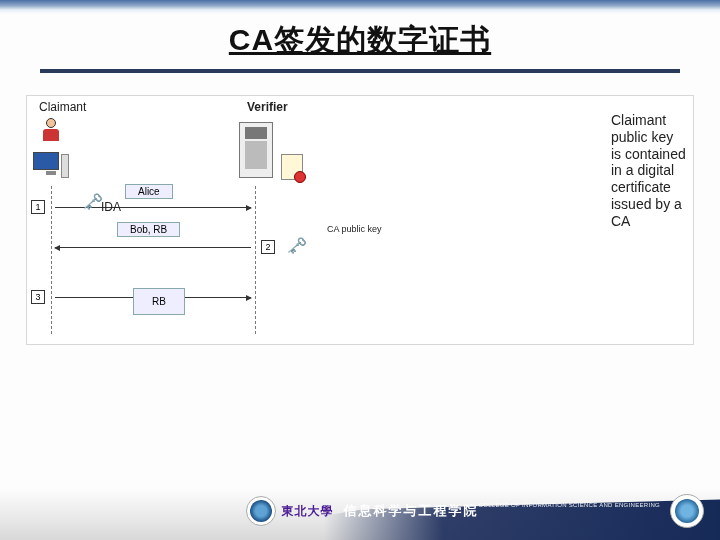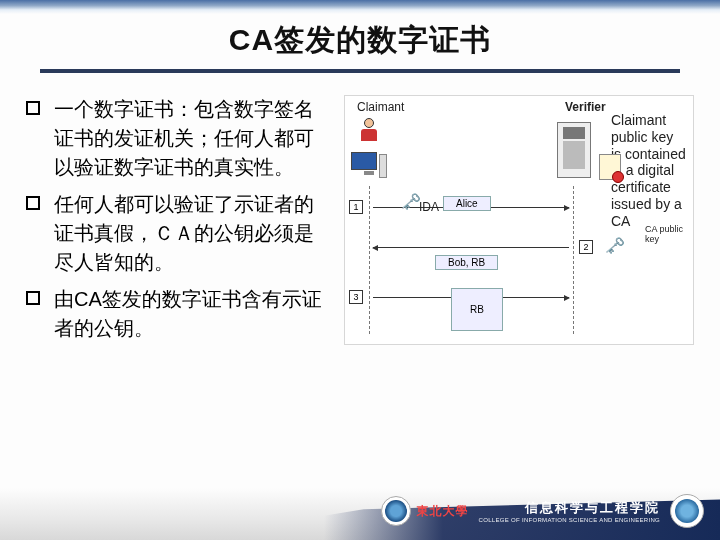--- a/index.html
+++ b/index.html
@@ -17,20 +17,21 @@
   }
   .title-wrap {
     text-align: center;
     margin-top: 6px;
   }
   .title {
     font-size: 30px;
     font-weight: 700;
     color: #111;
     letter-spacing: 1px;
+    text-decoration: underline;
   }
   .title-rule {
     margin: 8px 40px 0 40px;
     height: 4px;
     background: #2a3a5a;
   }
   .content {
     display: flex;
     padding: 22px 26px 0 26px;
     gap: 18px;
@@ -166,36 +167,36 @@
     content:""; position:absolute;
     right:0; bottom:0; left:45%;
     height:44px;
     background: linear-gradient(90deg, rgba(26,43,90,0) 0%, rgba(26,43,90,0.9) 30%, #162a58 100%);
     clip-path: polygon(0 45%, 10% 30%, 100% 8%, 100% 100%, 0 100%);
   }
   .uni-logo {
     position: relative;
     height: 34px;
     display:flex; align-items:center; gap:6px;
-    color:#ef4444;
+    color:#4c1d95;
   }
   .uni-seal-outer{
     width:30px;height:30px;border-radius:50%;
     background:#fff; border:1px solid #aaa;
     display:flex; align-items:center; justify-content:center;
   }
   .uni-seal-inner{
     width:22px;height:22px;border-radius:50%;
     background: radial-gradient(circle,#5fa3d6 35%, #1a4d82 70%);
   }
   .uni-name { font-size:12px; font-weight:700; letter-spacing:1px; position:relative; }
   .dept {
     position:relative;
     color:#fff;
-    display:flex; flex-direction:column; align-items:flex-end;
+    display:flex; flex-direction:row; align-items:flex-start;
   }
   .dept-cn { font-size:13px; font-weight:700; letter-spacing:2px;}
   .dept-en { font-size:6px; letter-spacing:0.3px; opacity:0.9; }
   .dept-seal{
     width:34px;height:34px;border-radius:50%;
     background:#fff; border:1px solid #aaa;
     display:flex; align-items:center; justify-content:center;
     position:relative;
   }
   .dept-seal::after{
@@ -208,34 +209,20 @@
 
 <div class="top-banner"></div>
 
 <div class="title-wrap">
   <div class="title">CA签发的数字证书</div>
   <div class="title-rule"></div>
 </div>
 
 <div class="content">
 
-  <div class="bullets">
-    <div class="bullet">
-      <div class="bullet-marker"></div>
-      <div class="bullet-text">一个数字证书：包含数字签名证书的发证机关；任何人都可以验证数字证书的真实性。</div>
-    </div>
-    <div class="bullet">
-      <div class="bullet-marker"></div>
-      <div class="bullet-text">任何人都可以验证了示证者的证书真假，ＣＡ的公钥必须是尽人皆知的。</div>
-    </div>
-    <div class="bullet">
-      <div class="bullet-marker"></div>
-      <div class="bullet-text">由CA签发的数字证书含有示证者的公钥。</div>
-    </div>
-  </div>
 
   <div class="diagram">
     <div class="dg-head dg-claimant-lbl">Claimant</div>
     <div class="dg-head dg-verifier-lbl">Verifier</div>
     <div class="dg-note">Claimant public key is contained in a digital certificate issued by a CA</div>
 
     <div class="dg-person">
       <div class="head"></div>
         <div class="body"></div>
     </div>
@@ -245,33 +232,33 @@
         <div class="tower"></div>
     </div>
     <div class="dg-server"></div>
     <div class="dg-cert"></div>
 
     <div class="dg-lifeline dg-ll-left"></div>
     <div class="dg-lifeline dg-ll-right"></div>
 
     <div class="dg-step" style="left:4px; top:104px;">1</div>
     <div class="dg-arrow r" style="left:28px; top:111px; width:196px;"></div>
-    <div class="dg-msgbox" style="left:98px; top:100px;">Alice</div>
+    <div class="dg-msgbox" style="left:98px; top:88px;">Alice</div>
     <span class="dg-key-icon" style="left:56px; top:96px;">🗝️</span>
     <span class="dg-head" style="left:74px; top:104px; font-size:12px;">IDA</span>
 
     <div class="dg-step" style="left:234px; top:144px;">2</div>
     <div class="dg-arrow l" style="left:28px; top:151px; width:196px;"></div>
-    <div class="dg-msgbox" style="left:90px; top:159px;">Bob, RB</div>
+    <div class="dg-msgbox" style="left:90px; top:126px;">Bob, RB</div>
     <span class="dg-key-icon" style="left:260px; top:140px;">🗝️</span>
     <div class="dg-ca-label" style="left:256px; top:128px;margin-left:44px;">CA public key</div>
 
     <div class="dg-step" style="left:4px; top:194px;">3</div>
     <div class="dg-arrow r" style="left:28px; top:201px; width:196px;"></div>
-    <div class="dg-msgbox" style="left:106px; top:192px; padding:15px 18px;">RB</div>
+    <div class="dg-msgbox" style="left:106px; top:192px; padding:7px 18px;">RB</div>
   </div>
 
 </div>
 
 <div class="footer">
   <div class="footer-bg"></div>
   <div class="uni-logo">
     <div class="uni-seal-outer">
       <div class="uni-seal-inner"></div>
     </div>

